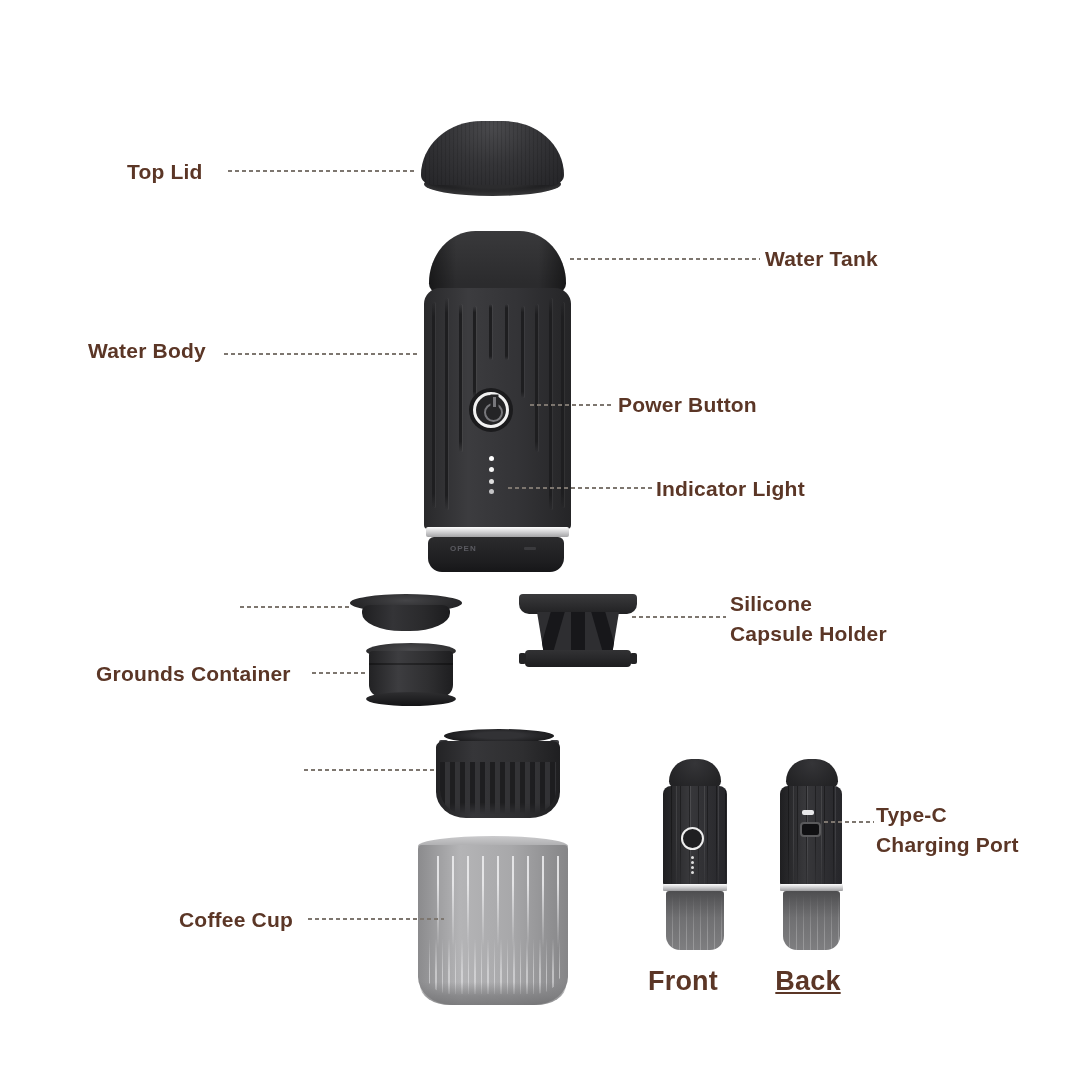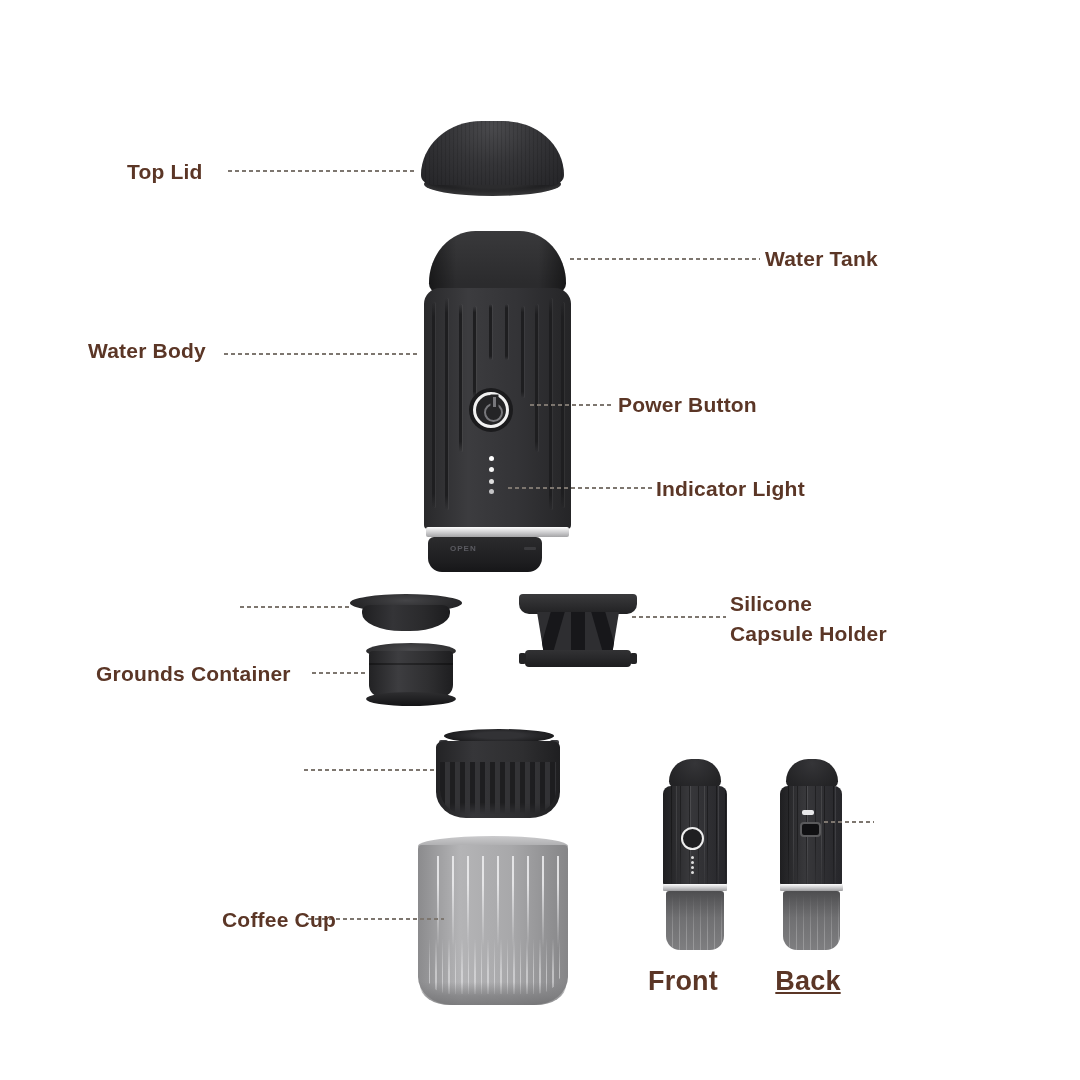--- a/index.html
+++ b/index.html
@@ -12,21 +12,21 @@
        white-space:pre-line;letter-spacing:.2px;}
   #lbl-top-lid{left:127px;top:157px;}
   #lbl-water-tank{left:765px;top:244px;}
   #lbl-main-body{left:88px;top:336px;}
   #lbl-power-button{left:618px;top:390px;text-align:center;}
   #lbl-indicator-light{left:656px;top:474px;}
   #lbl-grounds-lid{left:71px;top:572px;}
   #lbl-capsule-holder{left:730px;top:589px;}
   #lbl-grounds-container{left:96px;top:659px;}
   #lbl-chamber{left:98px;top:750px;width:200px;text-align:right;}
-  #lbl-coffee-cup{left:179px;top:905px;margin-left:43px;}
+  #lbl-coffee-cup{left:179px;top:905px;}
   #lbl-type-c{left:876px;top:800px;}
   #lbl-front{left:648px;top:966px;width:84px;font-size:27px;}
   #lbl-back{left:766px;top:966px;width:84px;text-align:center;font-size:27px;text-decoration:underline;}
 
   
   .leader{position:absolute;height:2px;
           background-image:repeating-linear-gradient(90deg,#7d766f 0 4px,transparent 4px 7px);}
   #ld-top-lid{left:228px;top:170px;width:188px;}
   #ld-water-tank{left:570px;top:258px;width:190px;}
   #ld-main-body{left:224px;top:353px;width:196px;}
@@ -80,21 +80,21 @@
   #pwr-stem{left:16.5px;top:2px;width:3px;height:10px;background:#77777b;
             box-shadow:0 0 0 2.5px #242426;}
   .ind-dot{position:absolute;width:5px;height:5px;border-radius:50%;left:489px;}
   #dot1{top:456px;background:#ffffff;}
   #dot2{top:467px;background:#f6f6f6;}
   #dot3{top:479px;background:#e0e0e0;}
   #dot4{top:489px;background:#c4c4c6;}
 
   #band{left:426px;top:527px;width:143px;height:10px;border-radius:2px;
         background:linear-gradient(180deg,#fdfdfd,#cdcdcf 55%,#a4a4a6);}
-  #base{left:428px;top:537px;width:114px;height:35px;border-radius:6px 6px 14px 14px;
+  #base{left:428px;top:537px;width:136px;height:35px;border-radius:6px 6px 14px 14px;
         background:linear-gradient(180deg,#2b2b2d,#1e1e20 70%,#161618);text-align:center;}
   #base-text{left:22px;top:7px;font-size:8px;font-weight:bold;color:#63636a;
         letter-spacing:1px;opacity:.85;}
   #base-tick{left:96px;top:10px;width:12px;height:3px;background:#3a3a3d;border-radius:1px;}
 
   
   #glid-disc{left:350px;top:594px;width:112px;height:18px;border-radius:50%;
         background:radial-gradient(ellipse at 50% 35%,#454548,#2a2a2c 60%,#1c1c1e);}
   #glid-ring{left:362px;top:605px;width:88px;height:26px;
         border-radius:8px 8px 40px 40px/6px 6px 18px 18px;
@@ -290,16 +290,18 @@
 
   <div class="lbl" id="lbl-top-lid">Top Lid</div>
   <div class="lbl" id="lbl-water-tank">Water Tank</div>
   <div class="lbl" id="lbl-main-body">Water Body</div>
   <div class="lbl" id="lbl-power-button">Power Button</div>
   <div class="lbl" id="lbl-indicator-light">Indicator Light</div>
   <div class="lbl" id="lbl-capsule-holder">Silicone
 Capsule Holder</div>
   <div class="lbl" id="lbl-grounds-container">Grounds Container</div>
   <div class="lbl" id="lbl-coffee-cup">Coffee Cup</div>
+  <div class="lbl" id="lbl-type-c">Type-C
+Charging Port</div>
   <div class="lbl" id="lbl-front">Front</div>
   <div class="lbl" id="lbl-back">Back</div>
 
 </div>
 
 </body></html>

